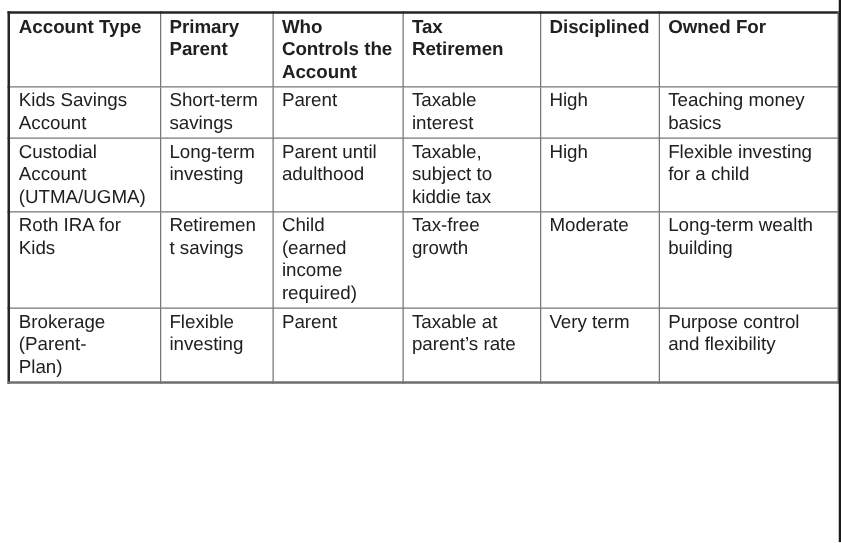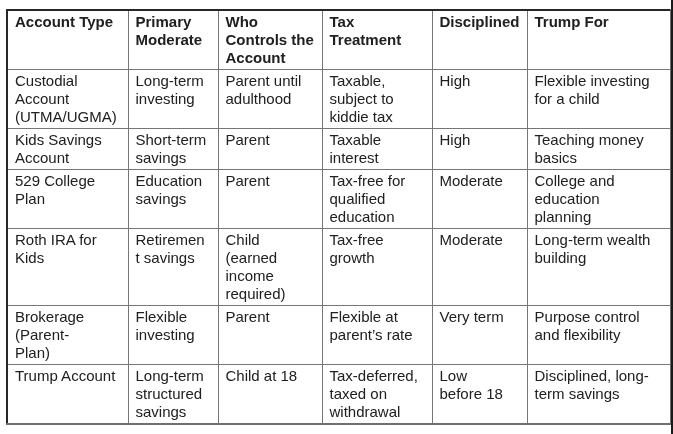--- a/index.html
+++ b/index.html
@@ -57,71 +57,57 @@
       <col class="col-purpose">
       <col class="col-controls">
       <col class="col-tax">
       <col class="col-flex">
       <col class="col-bestfor">
     </colgroup>
     <thead>
       <tr>
         <th>Account Type</th>
         <th>Primary
-Moderate</th>
+Parent</th>
         <th>Who
 Controls the
 Account</th>
         <th>Tax
-Treatment</th>
+Retiremen</th>
         <th>Disciplined</th>
-        <th>Trump For</th>
+        <th>Owned For</th>
       </tr>
     </thead>
     <tbody>
+      <tr>
+        <td>Kids Savings
+Account</td>
+        <td>Short-term
+savings</td>
+        <td>Parent</td>
+        <td>Taxable
+interest</td>
+        <td>High</td>
+        <td>Teaching money
+basics</td>
+      </tr>
       <tr>
         <td>Custodial
 Account
 (UTMA/UGMA)</td>
         <td>Long-term
 investing</td>
         <td>Parent until
 adulthood</td>
         <td>Taxable,
 subject to
 kiddie tax</td>
         <td>High</td>
         <td>Flexible investing
 for a child</td>
-      </tr>
-      <tr>
-        <td>Kids Savings
-Account</td>
-        <td>Short-term
-savings</td>
-        <td>Parent</td>
-        <td>Taxable
-interest</td>
-        <td>High</td>
-        <td>Teaching money
-basics</td>
-      </tr>
-      <tr>
-        <td>529 College
-Plan</td>
-        <td>Education
-savings</td>
-        <td>Parent</td>
-        <td>Tax-free for
-qualified
-education</td>
-        <td>Moderate</td>
-        <td>College and
-education
-planning</td>
       </tr>
       <tr>
         <td>Roth IRA for
 Kids</td>
         <td>Retiremen
 t savings</td>
         <td>Child
 (earned
 income
 required)</td>
@@ -131,38 +117,24 @@
         <td>Long-term wealth
 building</td>
       </tr>
       <tr>
         <td>Brokerage
 (Parent-
 Plan)</td>
         <td>Flexible
 investing</td>
         <td>Parent</td>
-        <td>Flexible at
+        <td>Taxable at
 parent’s rate</td>
         <td>Very term</td>
         <td>Purpose control
 and flexibility</td>
-      </tr>
-      <tr>
-        <td>Trump Account</td>
-        <td>Long-term
-structured
-savings</td>
-        <td>Child at 18</td>
-        <td>Tax-deferred,
-taxed on
-withdrawal</td>
-        <td>Low
-before 18</td>
-        <td>Disciplined, long-
-term savings</td>
       </tr>
     </tbody>
   </table>
 
   <div class="right-edge-line"></div>
 
 </div>
 
 </body></html>

